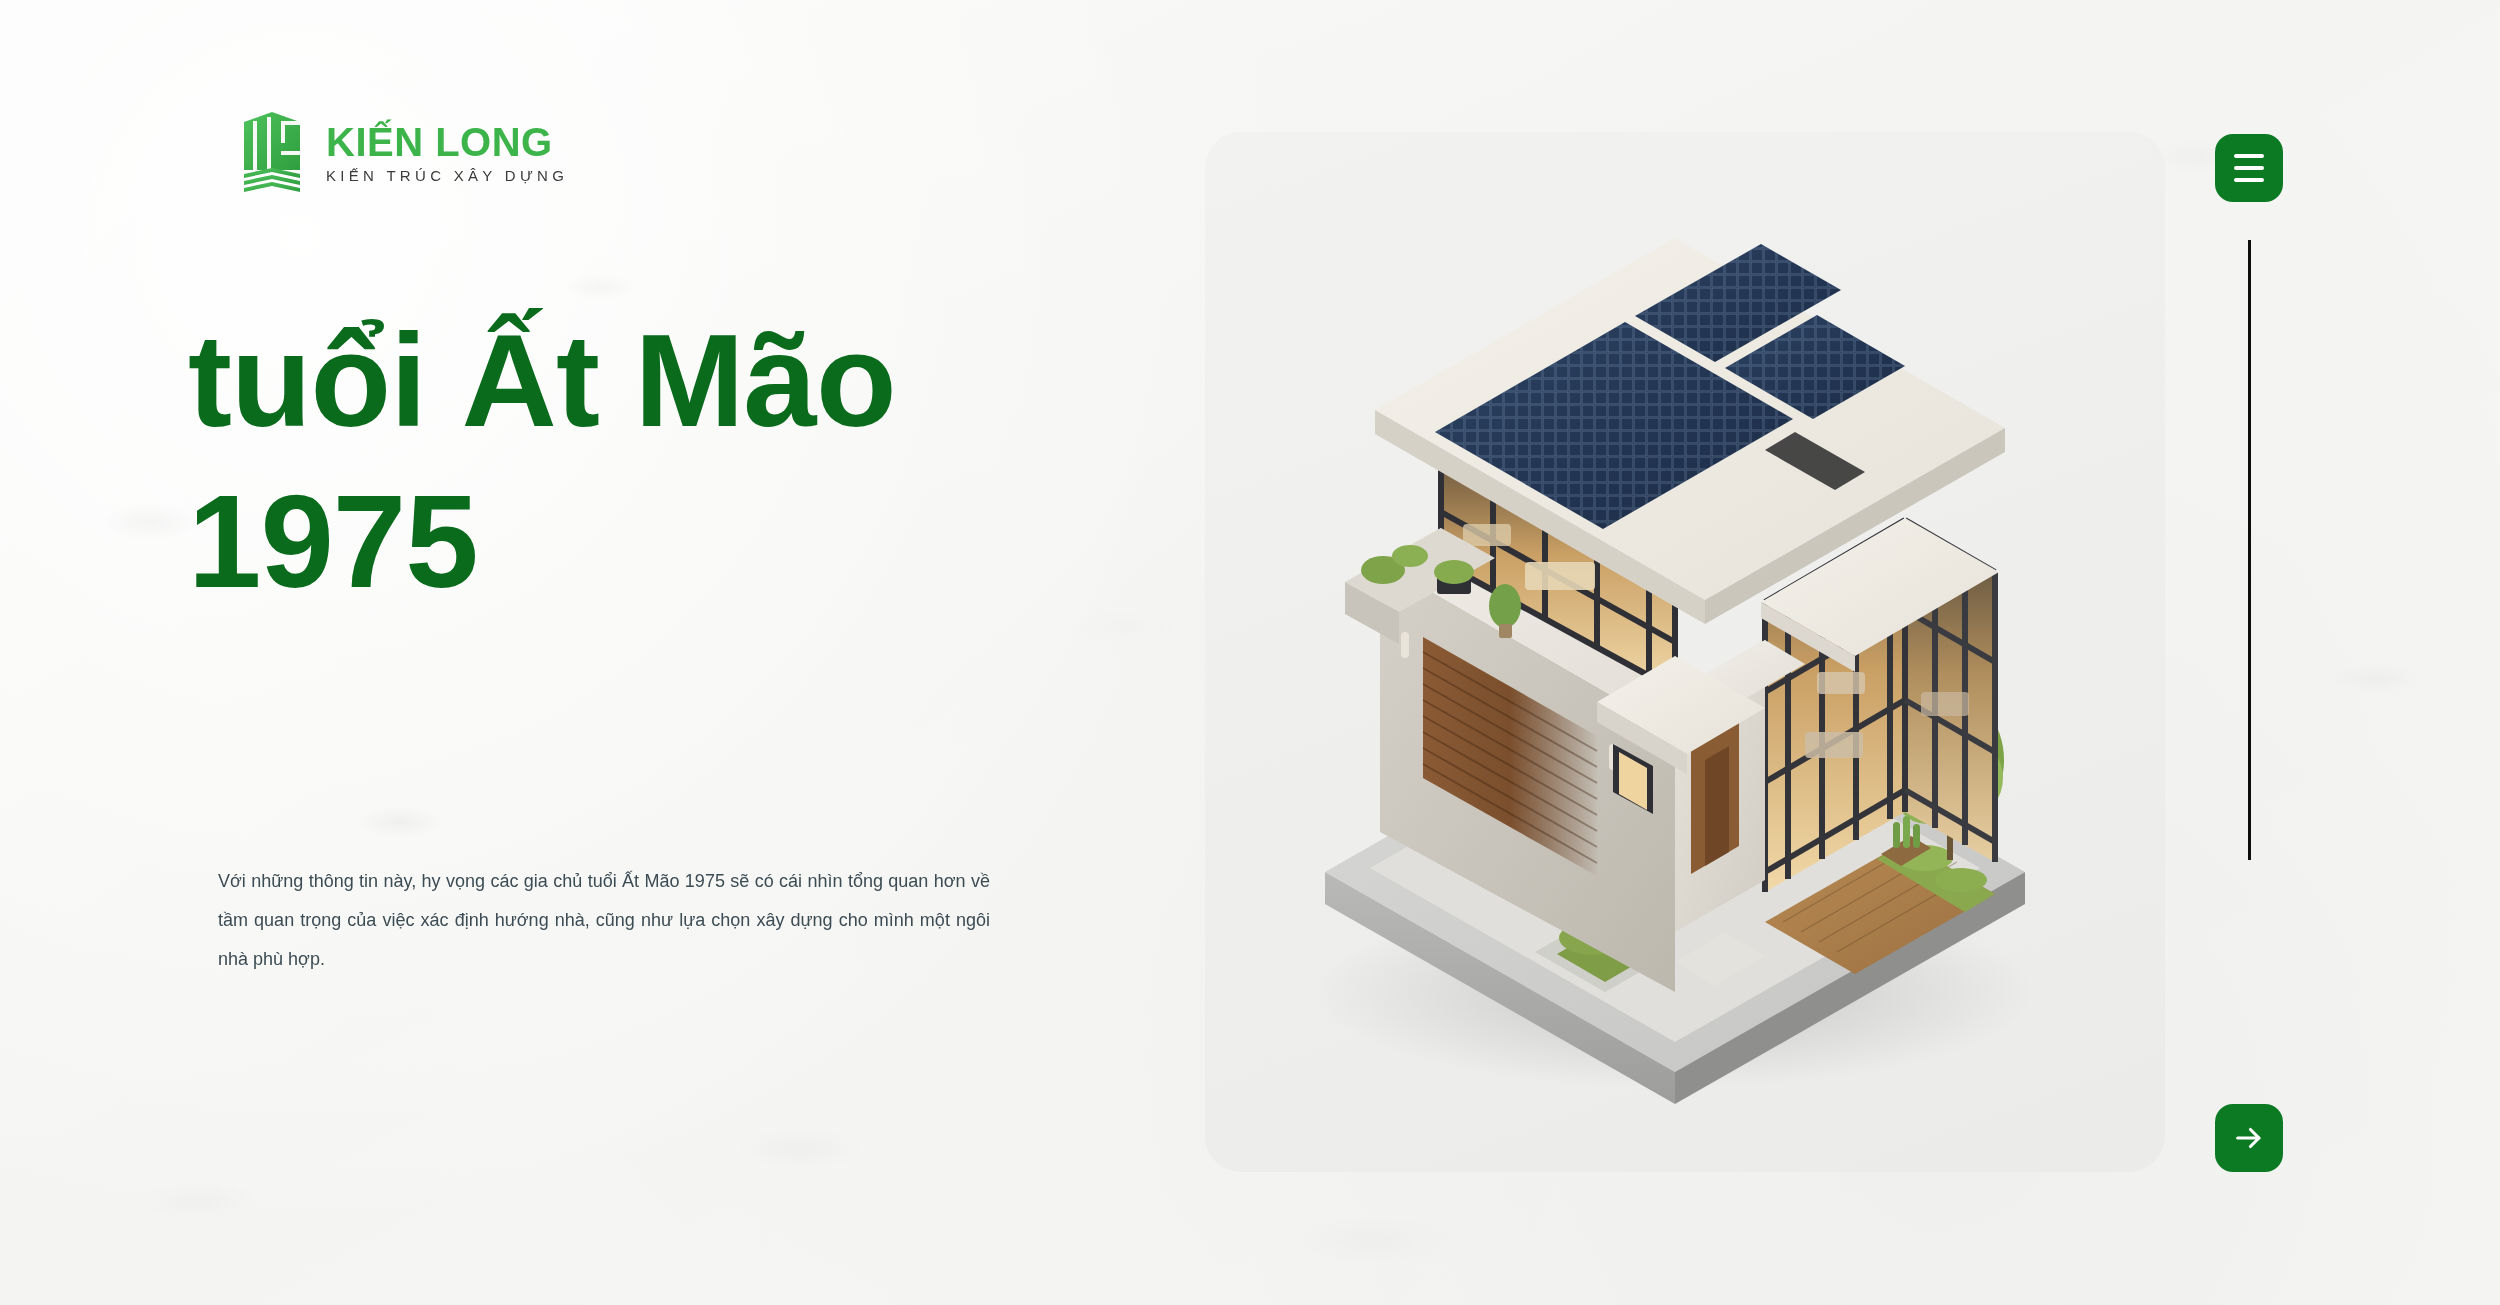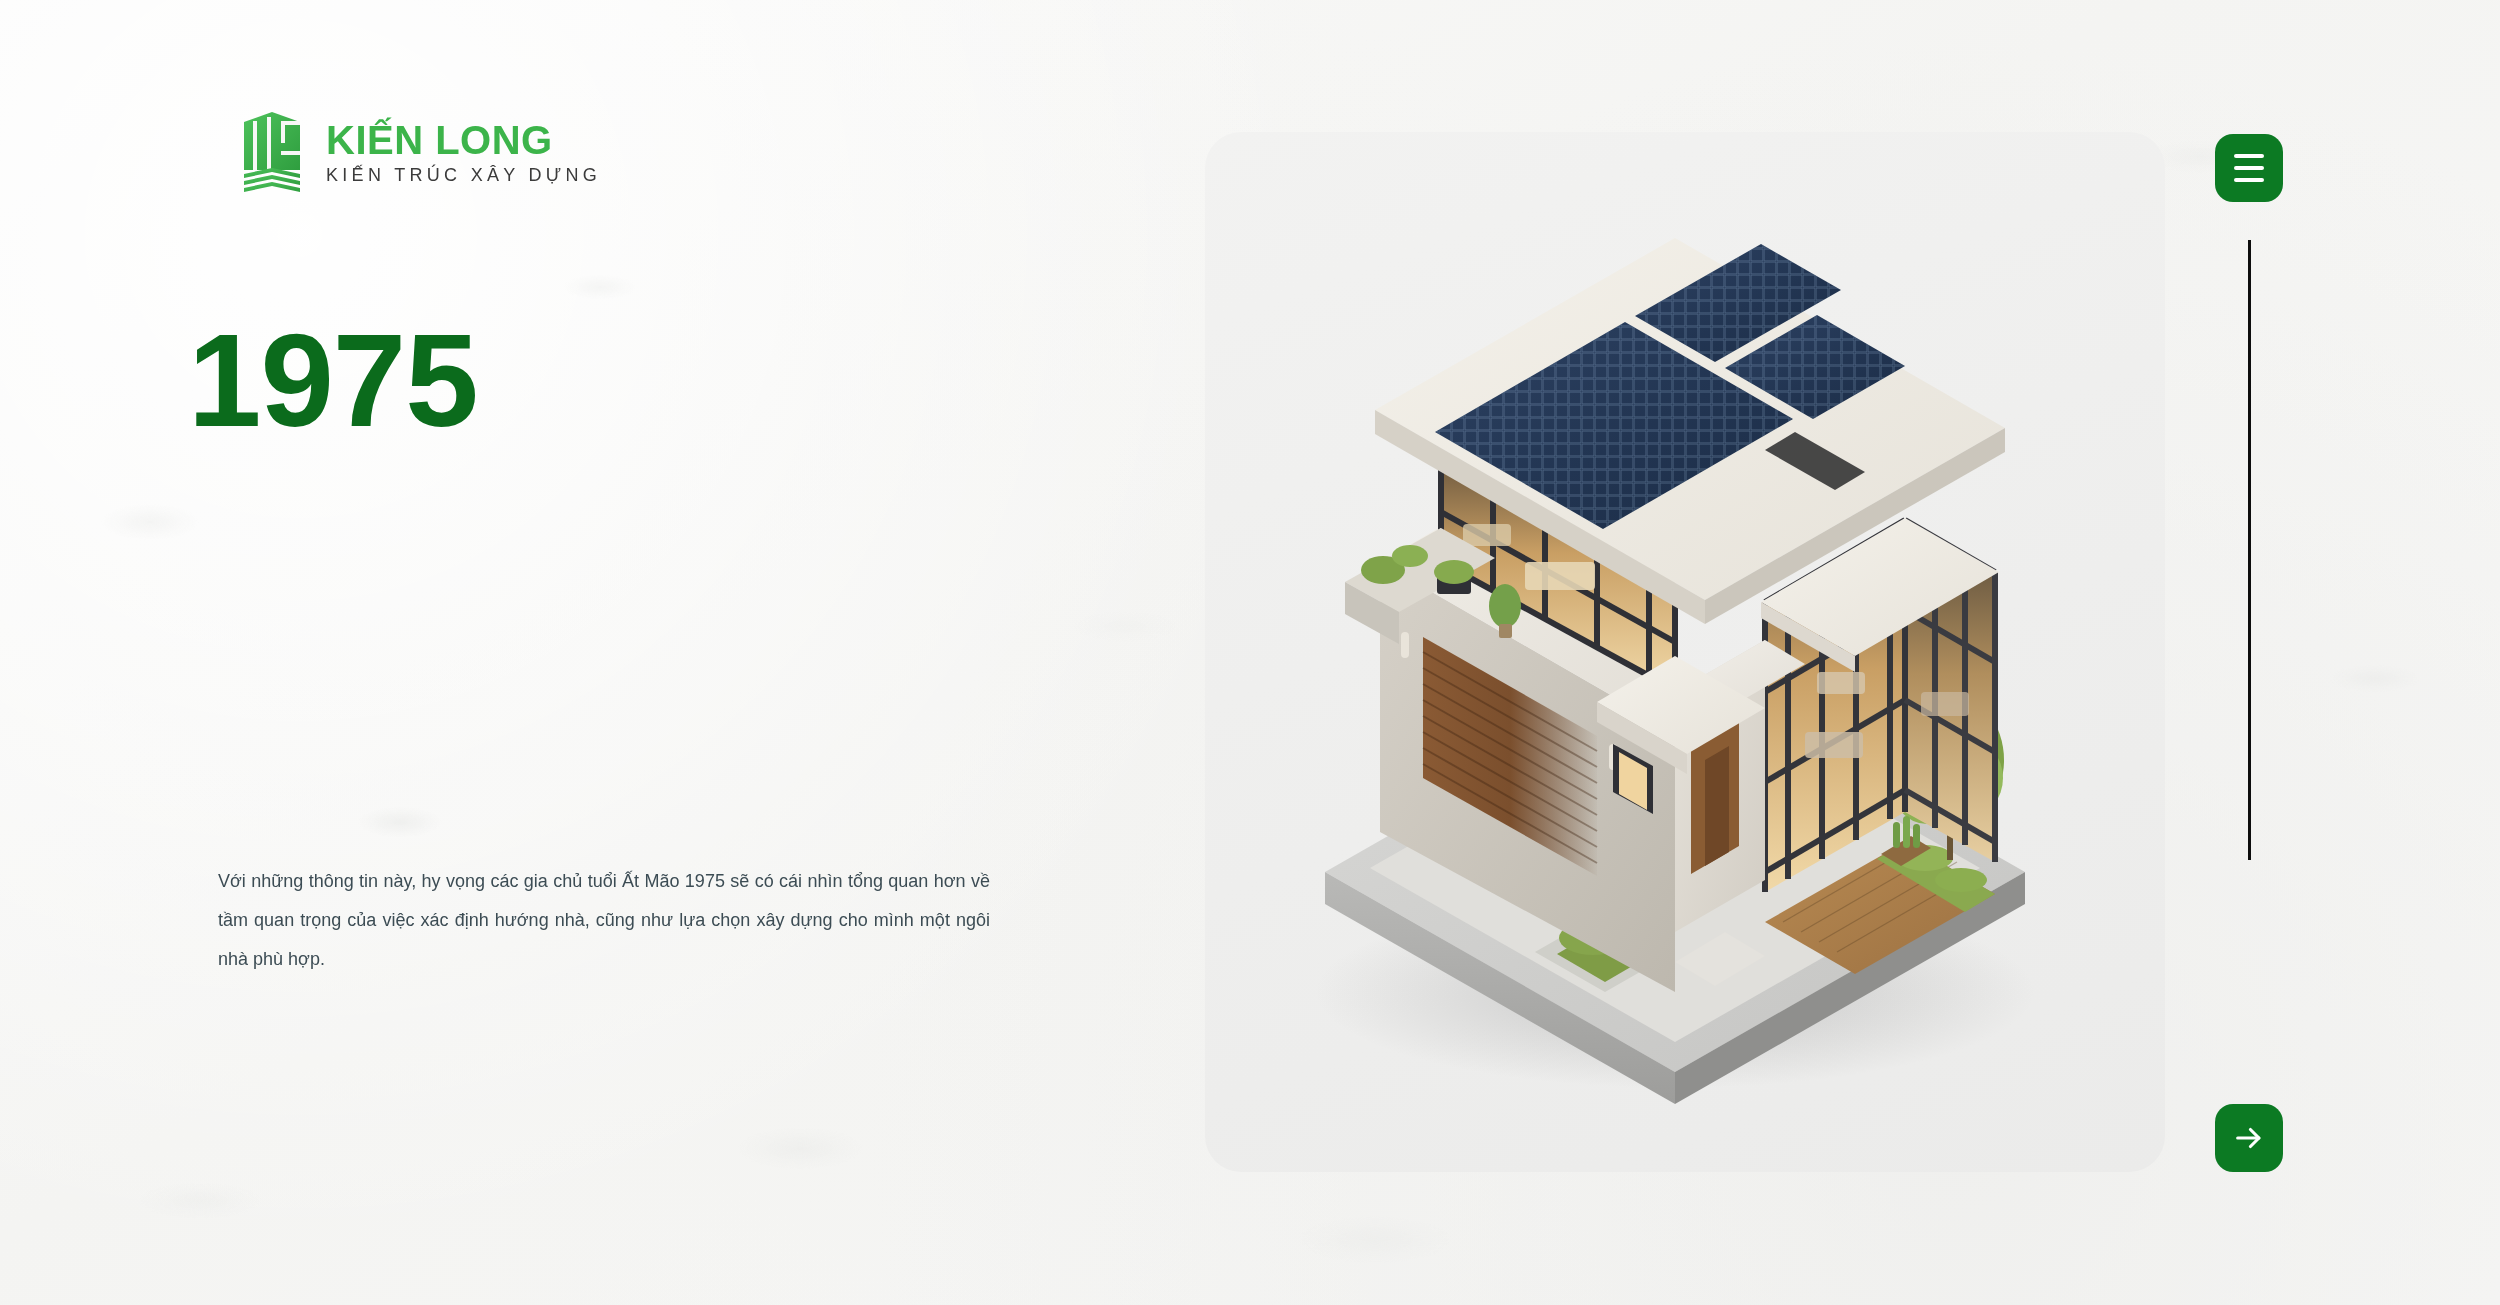--- a/index.html
+++ b/index.html
@@ -61,21 +61,21 @@
   #logo-text-group { display: flex; flex-direction: column; padding-top: 2px; }
   #logo-wordmark {
     font-size: 40px;
     font-weight: 700;
     letter-spacing: .5px;
     color: #3cb44a;
     line-height: 1.02;
     white-space: nowrap;
   }
   #logo-tagline {
-    font-size: 18px;
+    font-size: 15px;
     font-weight: 500;
     letter-spacing: 4.3px;
     color: #3b3b3b;
     margin-top: 5px;
     white-space: nowrap;
   }
 
   
   #headline {
     position: absolute;
@@ -204,20 +204,21 @@
         <path d="M8 80 L36 74 L64 80 L64 84 L36 78 L8 84 Z" fill="url(#lgGreen)"></path>
       </svg>
     </span>
     <span id="logo-text-group">
       <span id="logo-wordmark">KIẾN LONG</span>
       <span id="logo-tagline">KIẾN TRÚC XÂY DỰNG</span>
     </span>
   </div>
 
   <h1 id="headline">
+    <span class="hl-line">tuổi Ất Mão</span>
     <span class="hl-line">1975</span>
   </h1>
 
   <p id="lead-paragraph">Với những thông tin này, hy vọng các gia chủ tuổi Ất Mão 1975 sẽ có cái nhìn tổng quan hơn về tầm quan trọng của việc xác định hướng nhà, cũng như lựa chọn xây dựng cho mình một ngôi nhà phù hợp.</p>
 
   <div id="hero-card">
     <div id="hero-illustration">
       <svg viewBox="0 0 960 1040" xmlns="http://www.w3.org/2000/svg" aria-hidden="true">
         <defs>
           <linearGradient id="basetop" x1="0" y1="0" x2="1" y2="1">

